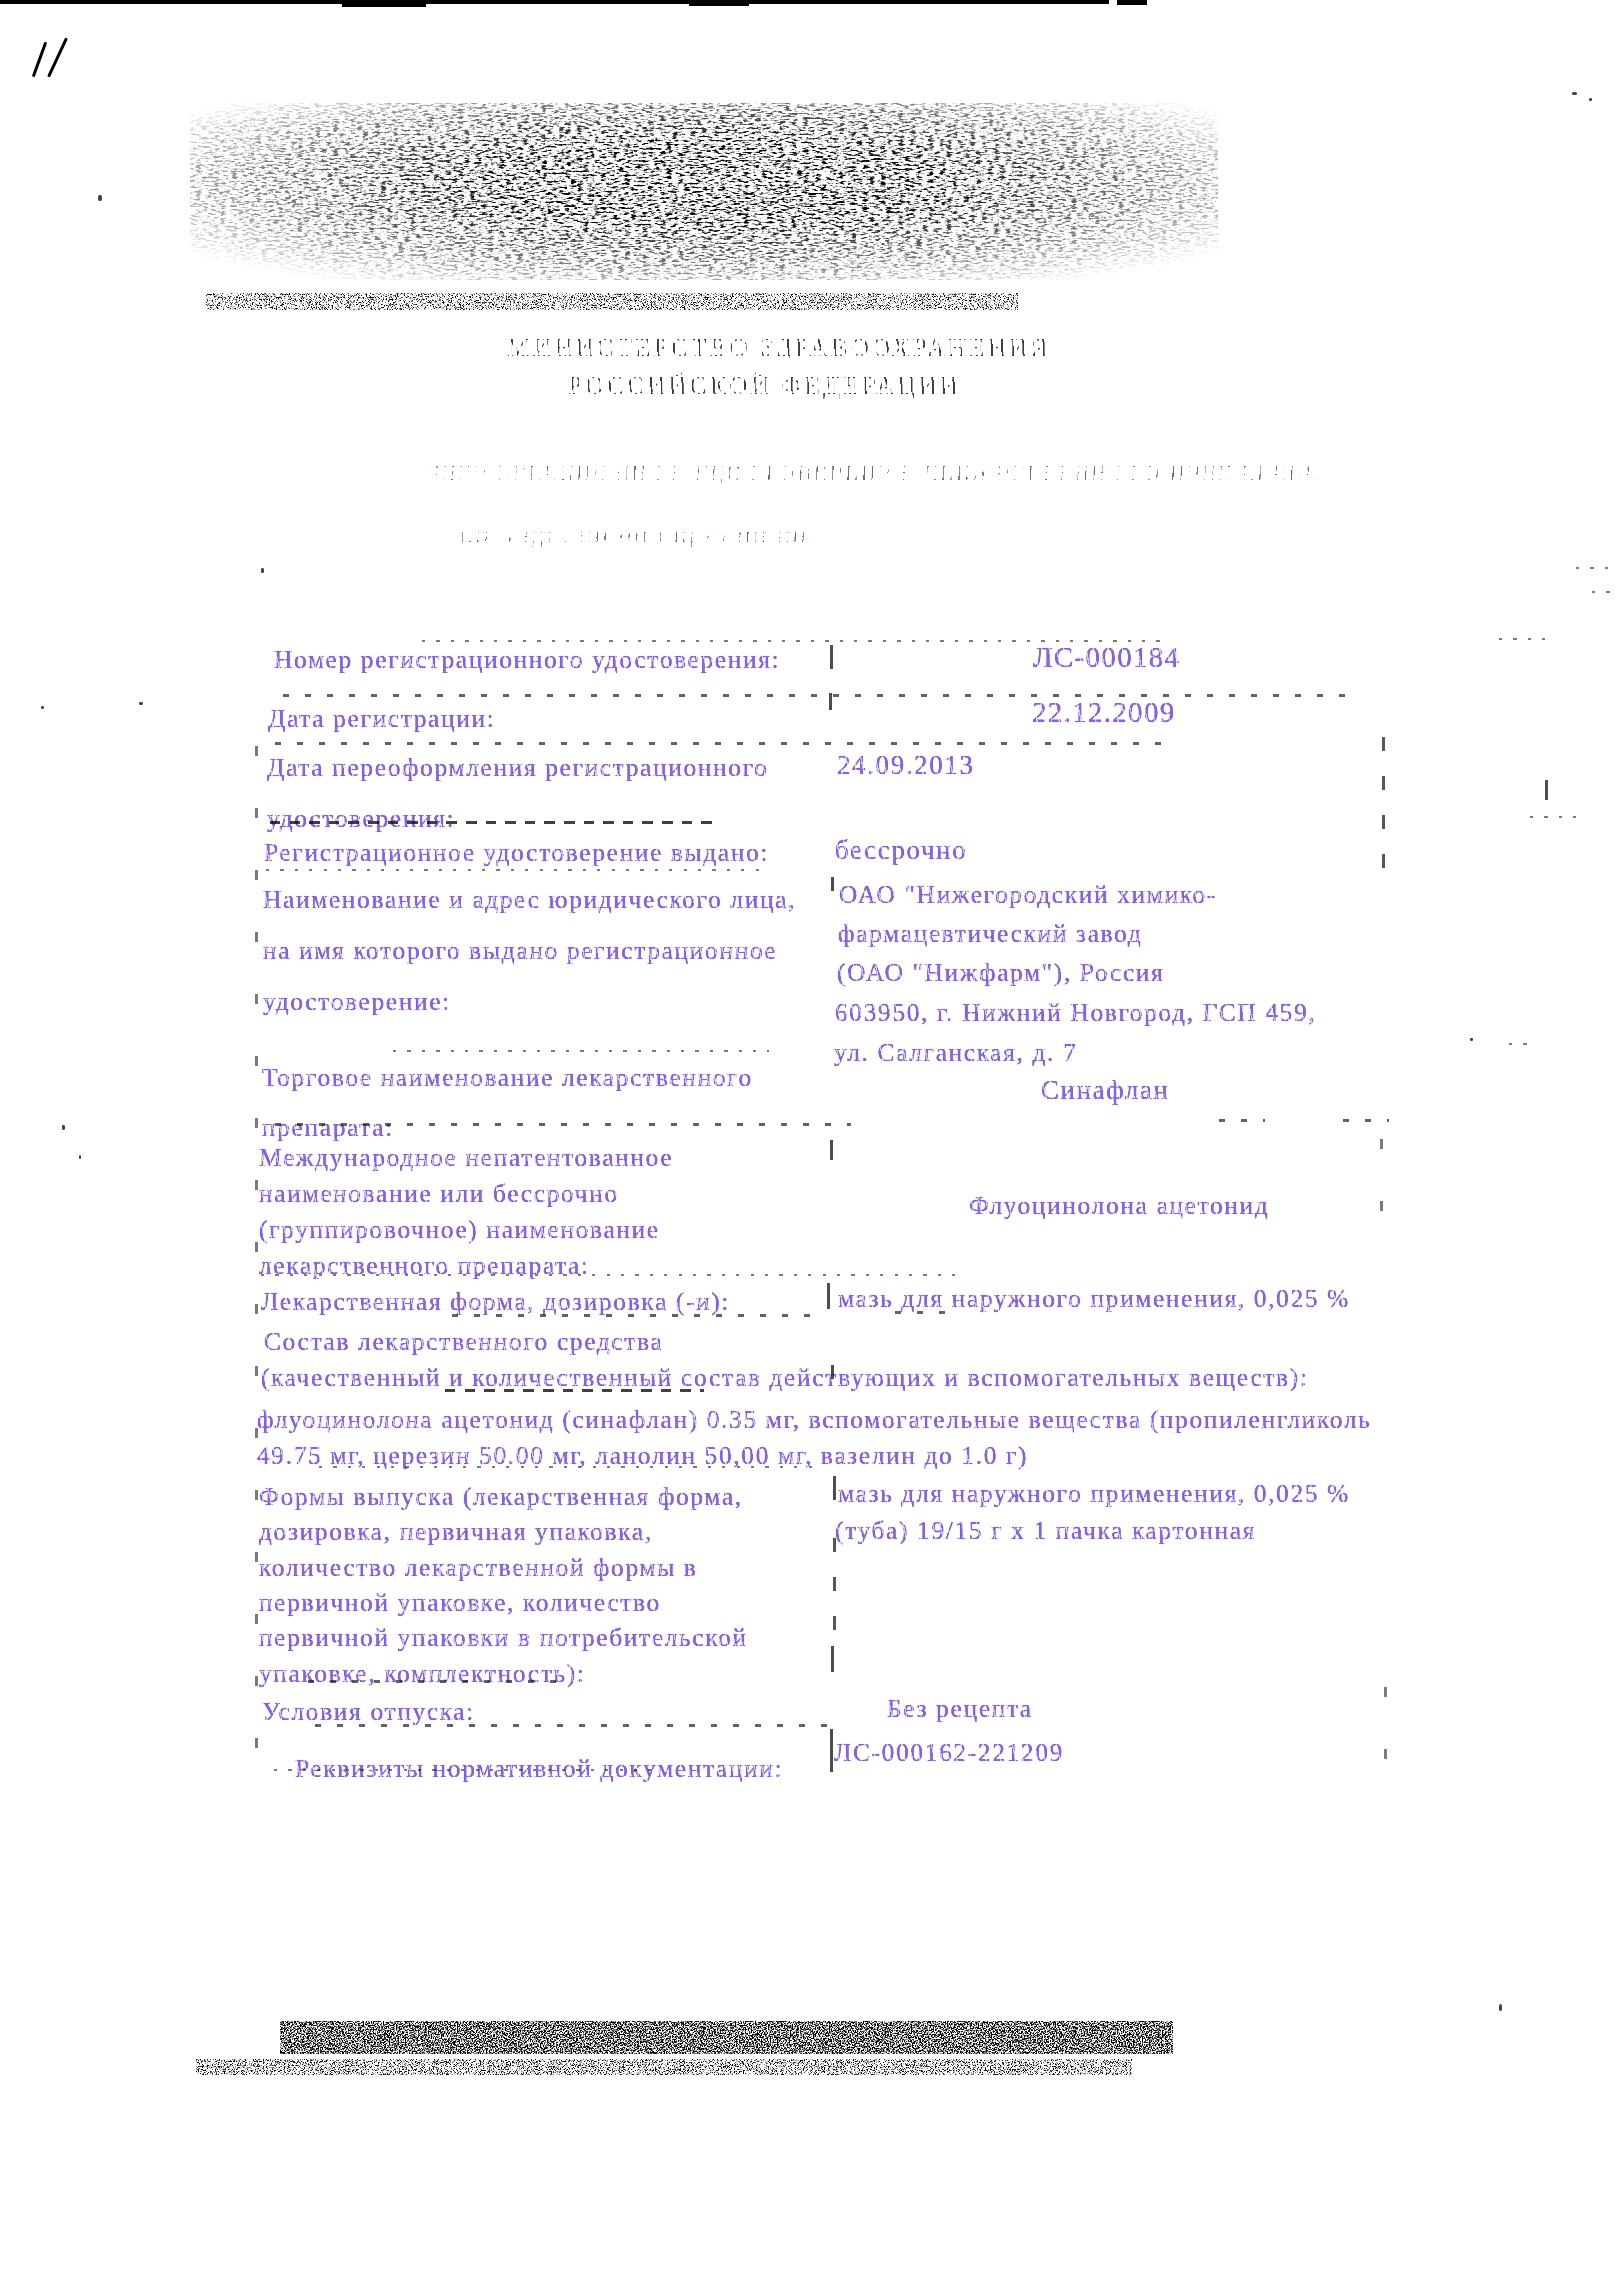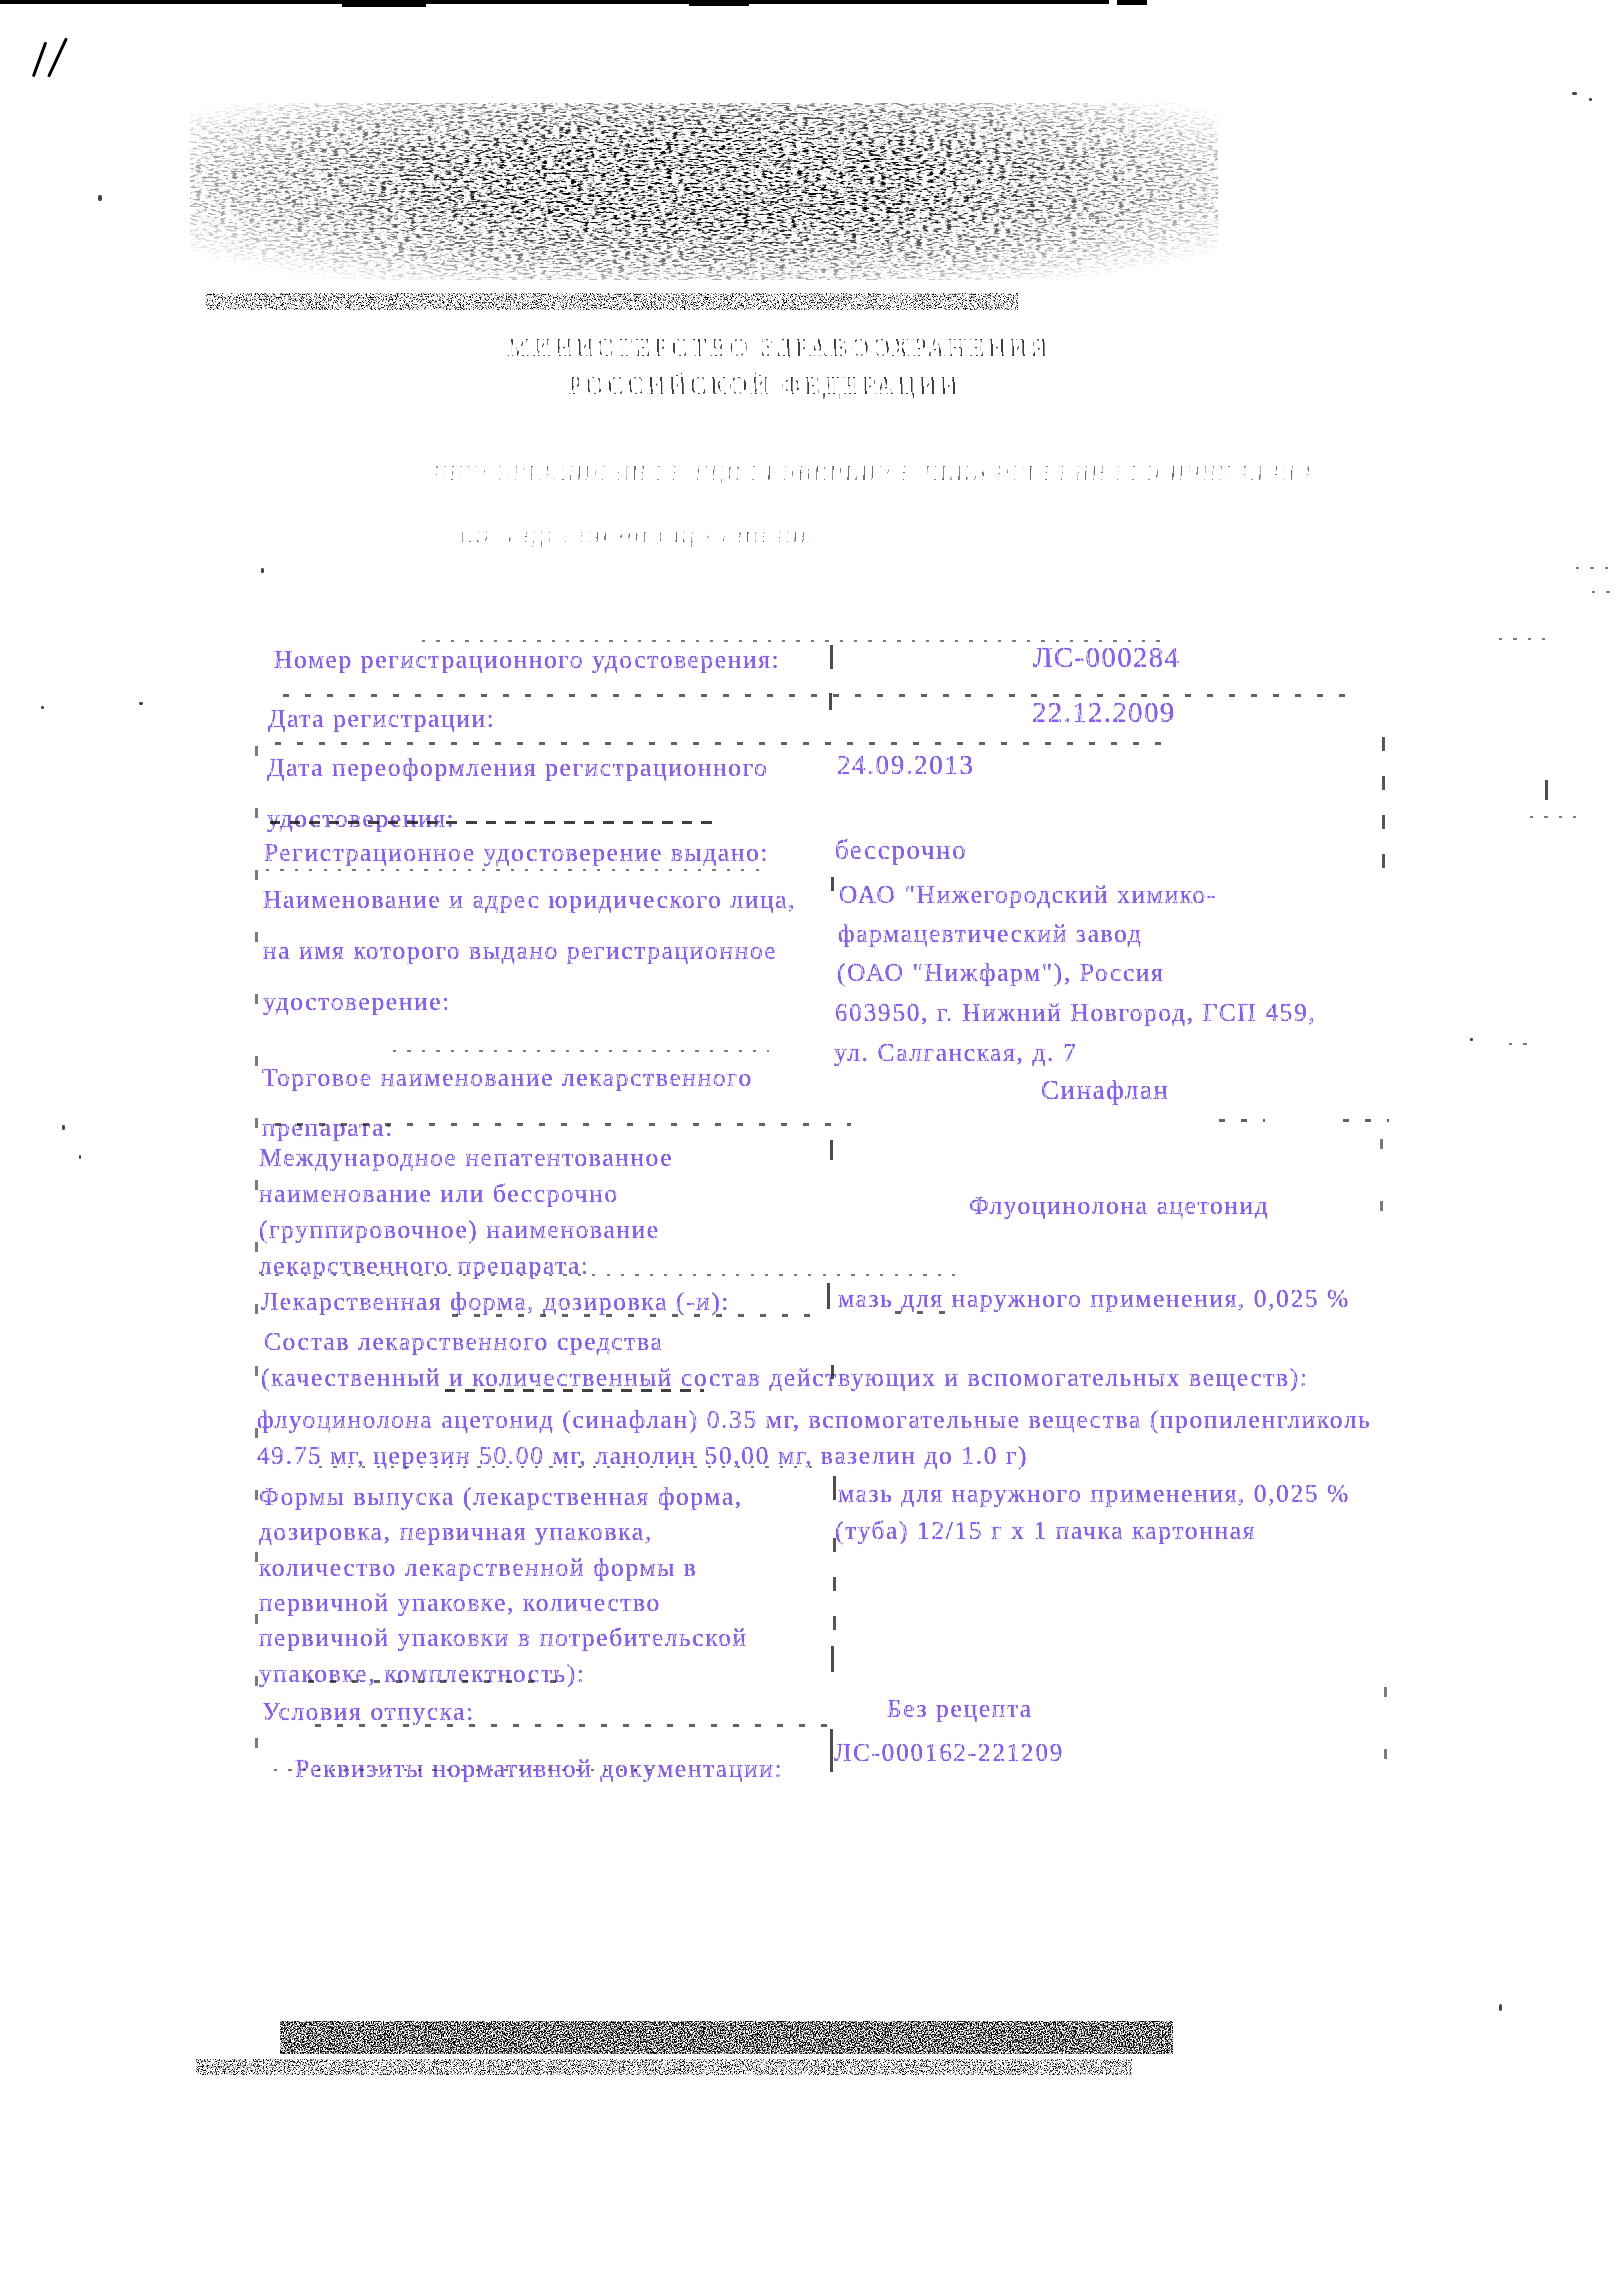--- a/index.html
+++ b/index.html
@@ -87,21 +87,21 @@
   </svg>
 
   <div class="fade1" style="left:507px;top:334px;">МИНИСТЕРСТВО ЗДРАВООХРАНЕНИЯ</div>
   <div class="fade1" style="left:568px;top:372px;">РОССИЙСКОЙ ФЕДЕРАЦИИ</div>
   <div class="fade2" style="left:429px;top:460px;">РЕГИСТРАЦИОННОЕ УДОСТОВЕРЕНИЕ ЛЕКАРСТВЕННОГО ПРЕПАРАТА</div>
   <div class="fade2" style="left:455px;top:522px;">для медицинского применения</div>
 
   <div class="hd dots" style="left:422px;top:640px;width:746px;"></div>
   <div class="hd dots" style="left:1499px;top:638px;width:52px;"></div>
   <div class="t" style="left:274px;top:645px;">Номер регистрационного удостоверения:</div>
-  <div class="t big" style="left:1033px;top:641px;">ЛС-000284</div>
+  <div class="t big" style="left:1033px;top:641px;">ЛС-000184</div>
 
   <div class="hd sparse" style="left:283px;top:694px;width:1077px;"></div>
   <div class="t" style="left:268px;top:704px;">Дата регистрации:</div>
   <div class="t big" style="left:1032px;top:696px;">22.12.2009</div>
 
   <div class="hd sparse" style="left:275px;top:742px;width:900px;"></div>
   <div class="t" style="left:267px;top:753px;">Дата переоформления регистрационного</div>
   <div class="t" style="left:267px;top:804px;">удостоверения:</div>
   <div class="t med" style="left:837px;top:750px;">24.09.2013</div>
 
@@ -148,21 +148,21 @@
   <div class="t" style="left:257px;top:1441px;">49.75 мг, церезин 50.00 мг, ланолин 50,00 мг, вазелин до 1.0 г)</div>
 
   <div class="hd dots" style="left:319px;top:1466px;width:504px;"></div>
   <div class="t" style="left:259px;top:1482px;">Формы выпуска (лекарственная форма,</div>
   <div class="t" style="left:259px;top:1517px;">дозировка, первичная упаковка,</div>
   <div class="t" style="left:259px;top:1553px;">количество лекарственной формы в</div>
   <div class="t" style="left:259px;top:1588px;">первичной упаковке, количество</div>
   <div class="t" style="left:259px;top:1623px;">первичной упаковки в потребительской</div>
   <div class="t" style="left:259px;top:1659px;">упаковке, комплектность):</div>
   <div class="t" style="left:838px;top:1479px;">мазь для наружного применения, 0,025 %</div>
-  <div class="t" style="left:835px;top:1516px;">(туба) 12/15 г х 1 пачка картонная</div>
+  <div class="t" style="left:835px;top:1516px;">(туба) 19/15 г х 1 пачка картонная</div>
 
   <div class="hd sparse" style="left:308px;top:1680px;width:262px;"></div>
   <div class="t" style="left:262px;top:1697px;">Условия отпуска:</div>
   <div class="t" style="left:887px;top:1694px;">Без рецепта</div>
 
   <div class="hd sparse" style="left:315px;top:1724px;width:524px;"></div>
   <div class="t" style="left:259px;top:1754px;margin-left:36px;">Реквизиты нормативной документации:</div>
   <div class="t" style="left:834px;top:1738px;">ЛС-000162-221209</div>
   <div class="hd dots" style="left:274px;top:1769px;width:380px;"></div>
 

